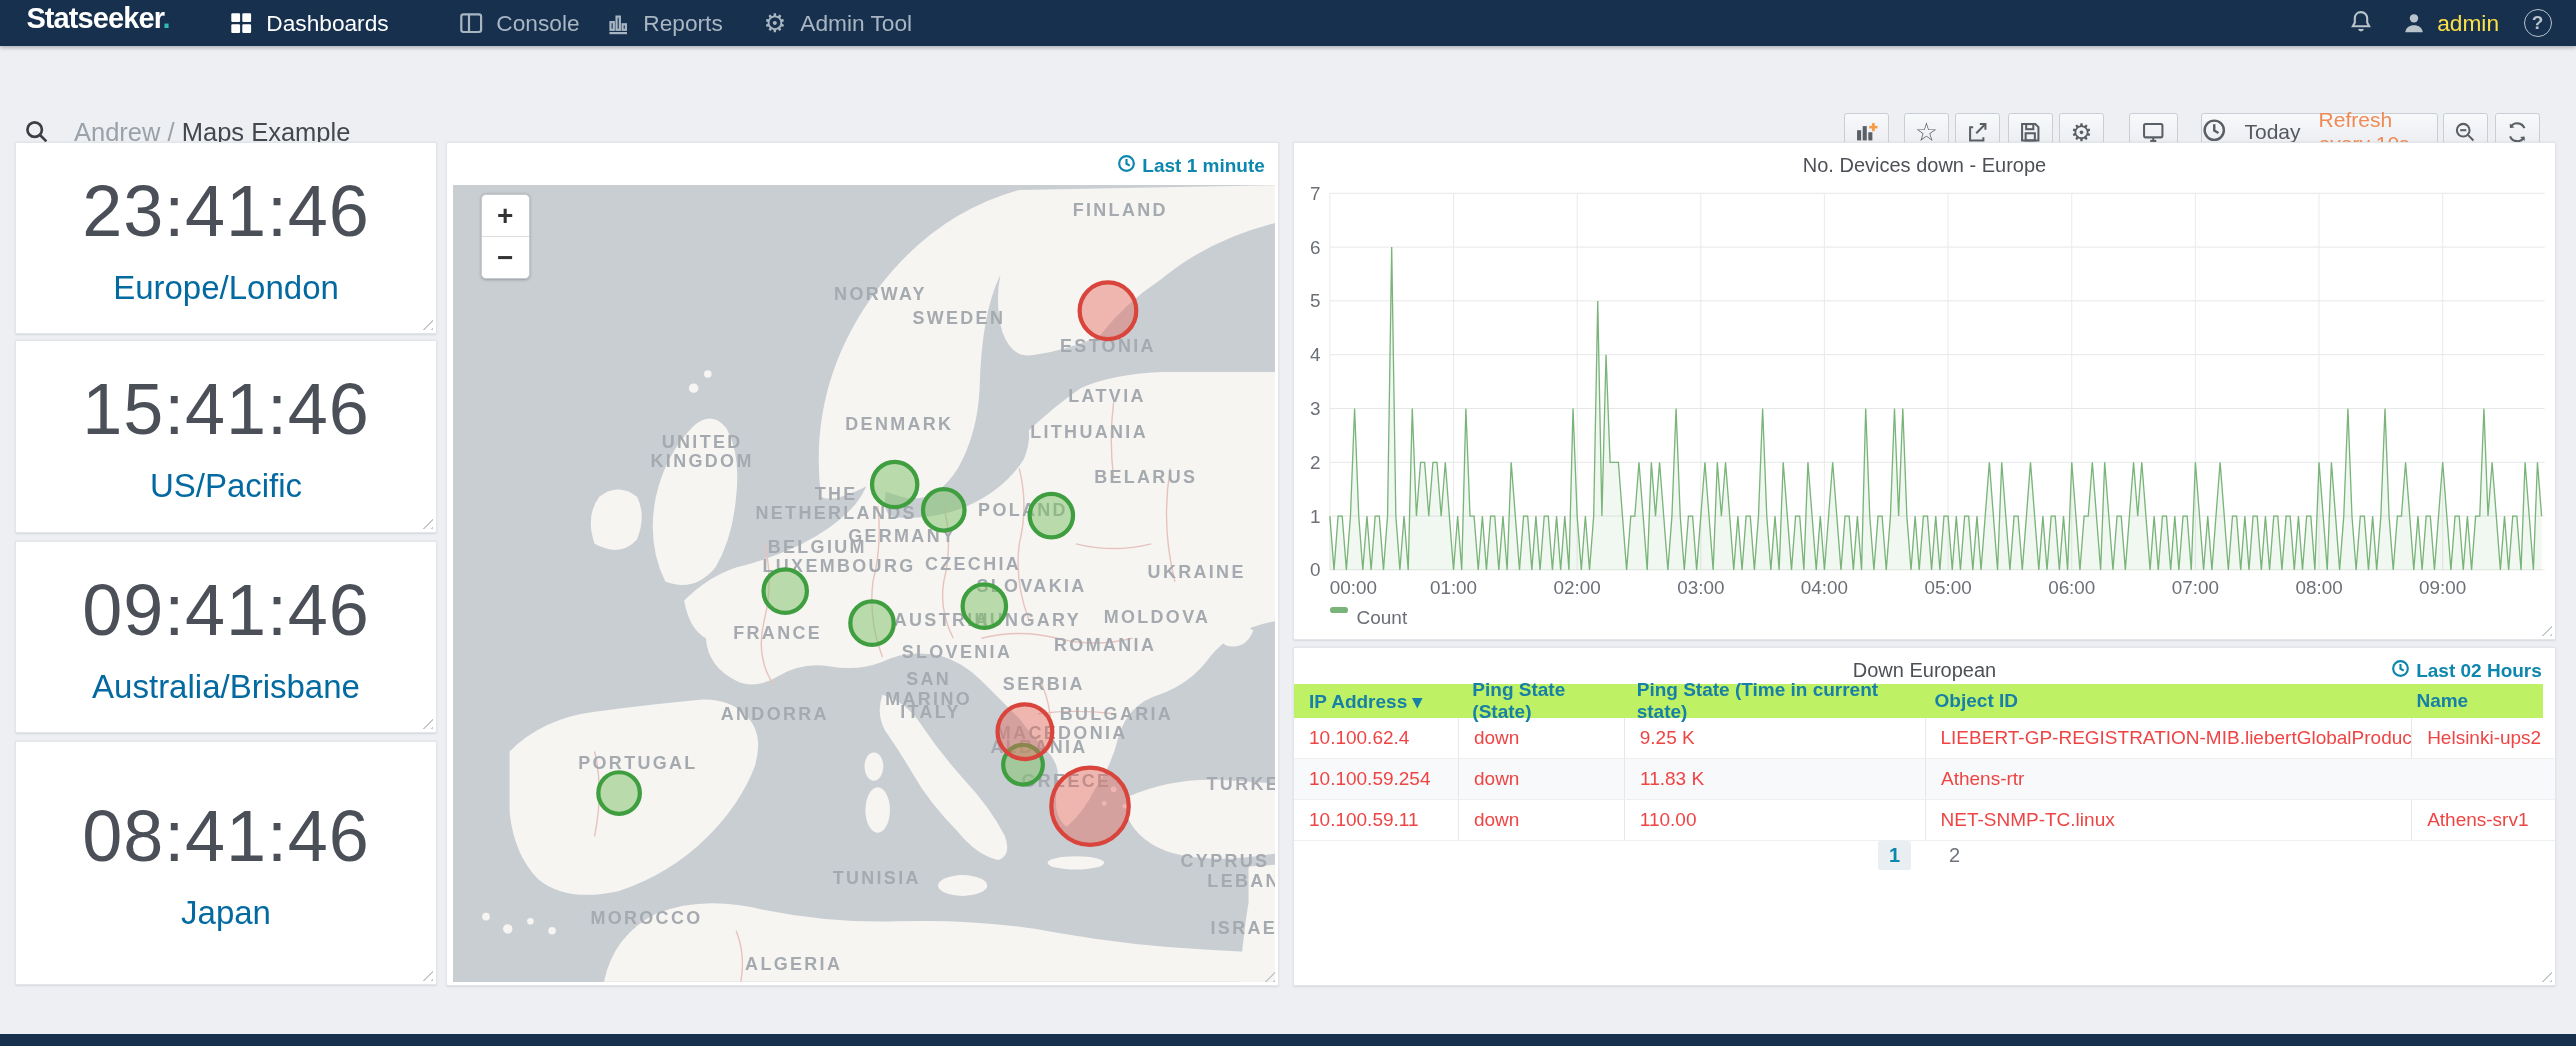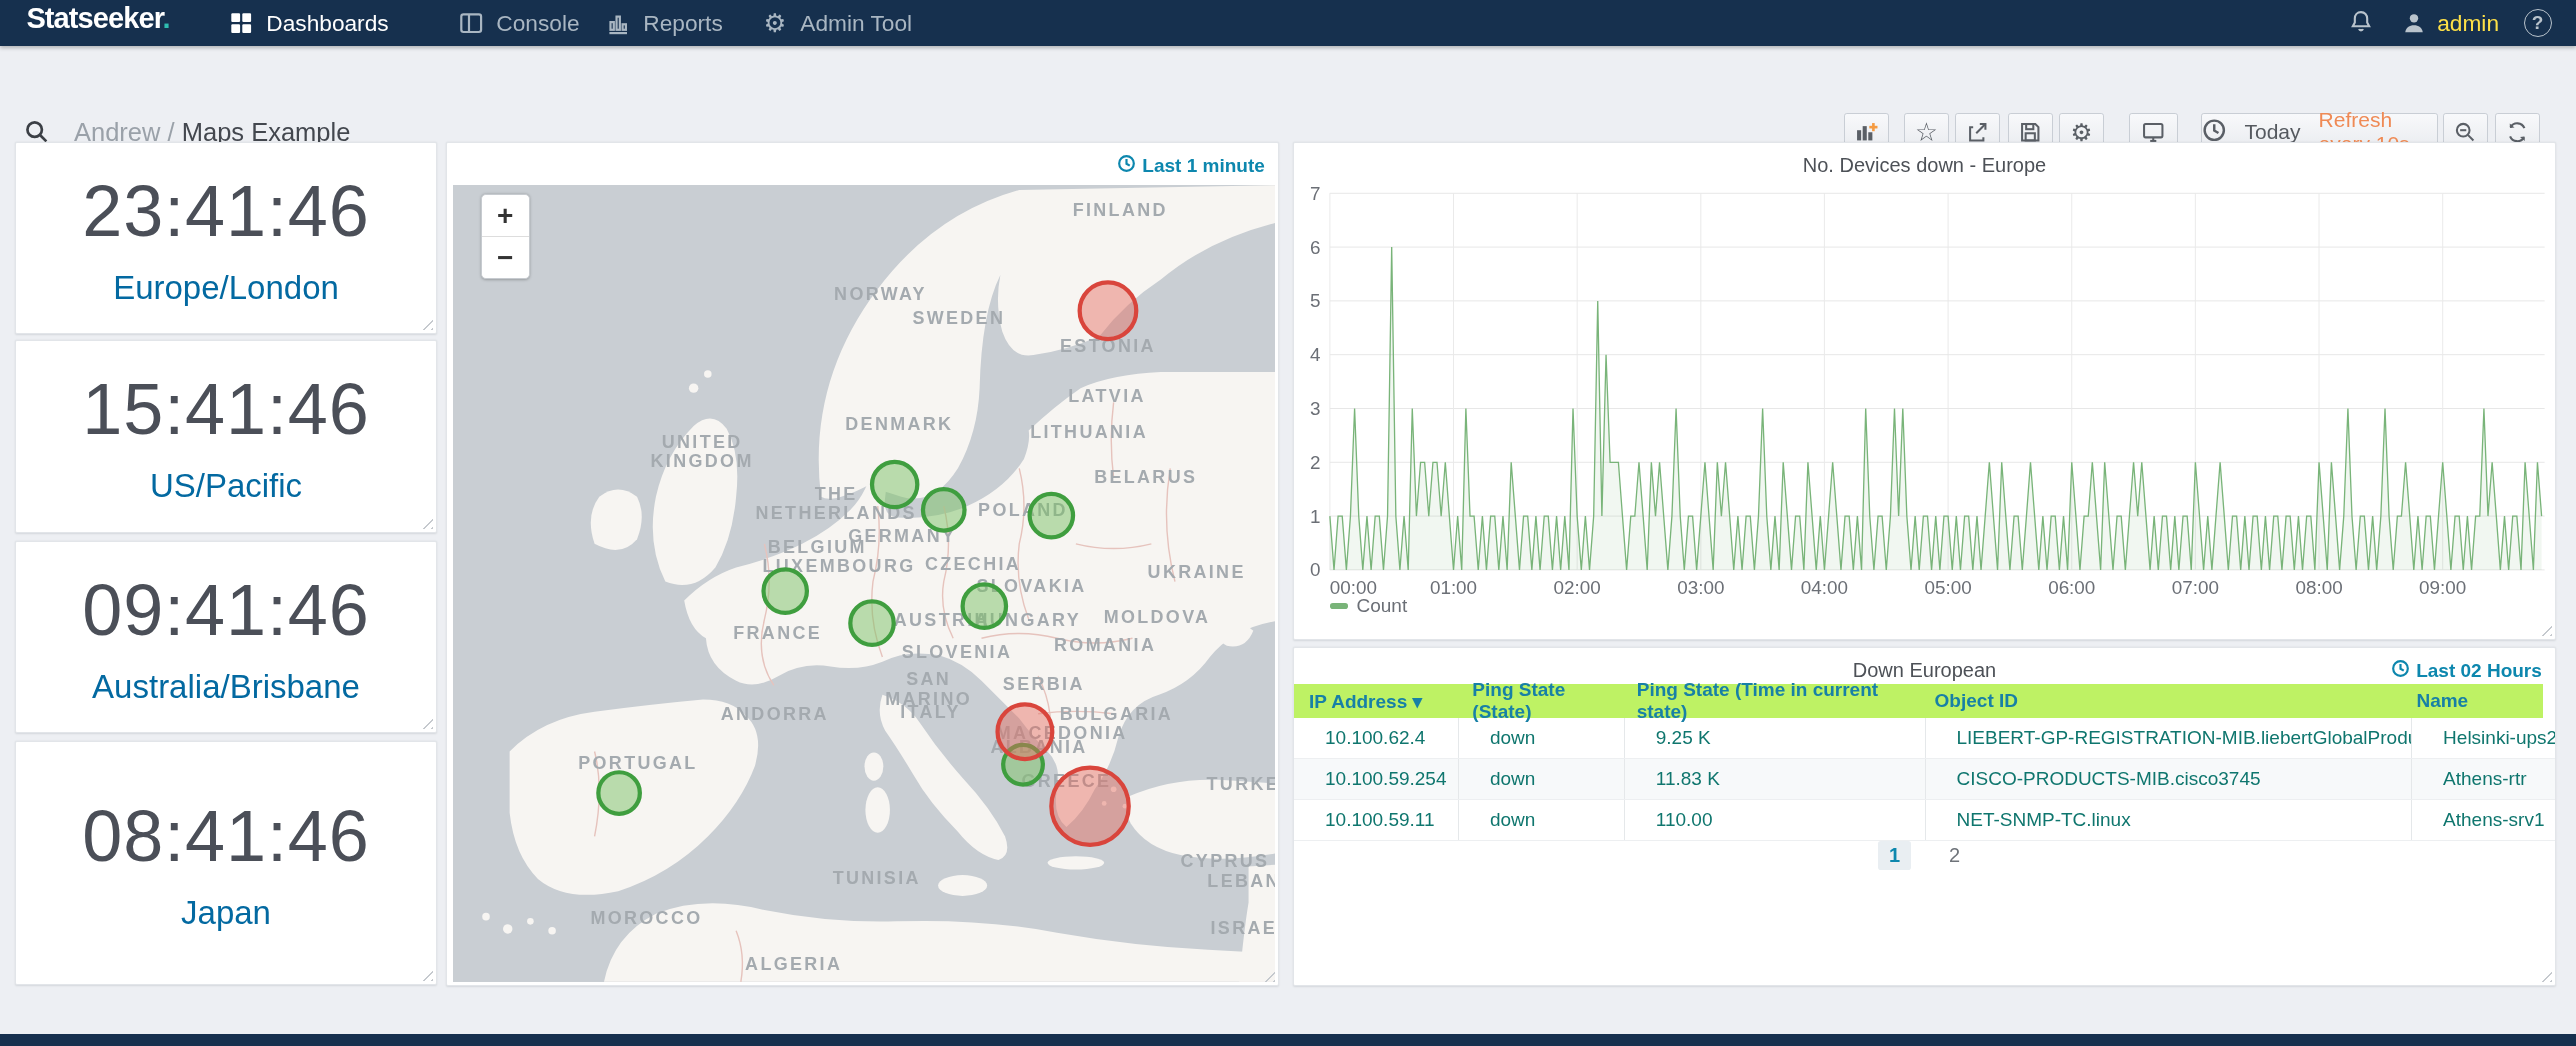--- a/index.html
+++ b/index.html
@@ -43,30 +43,30 @@
   .clock-zone{font-size:33px;color:#0369a1;}
   
   #map-area{position:absolute;left:5.7px;top:42px;width:822px;height:797px;background:#c9ced3;overflow:hidden;}
   #map-svg{position:absolute;left:0;top:0;}
   #map-zoom{position:absolute;left:28px;top:9.4px;width:47px;height:83px;background:#fff;border:0.9px solid #c7cbd0;
             border-radius:4.7px;box-shadow:0 0.9px 2.8px rgba(0,0,0,.25);display:flex;flex-direction:column;}
   .mzbtn{flex:1;display:flex;align-items:center;justify-content:center;font-size:28px;font-weight:700;color:#333;cursor:pointer;}
   #map-zoom .mzbtn:first-child{border-bottom:0.9px solid #ddd;}
   
   #chart-svg{position:absolute;left:0;top:0;}
-  #chart-legend{position:absolute;left:36px;top:452px;display:flex;align-items:center;gap:8.5px;}
+  #chart-legend{position:absolute;left:36px;top:464px;display:flex;align-items:flex-start;gap:8.5px;}
   #legend-swatch{width:18px;height:5.7px;border-radius:2.8px;background:#79b479;}
   #legend-label{font-size:19px;color:#6b6f76;}
   
   #tbl-header{position:absolute;left:0;top:36px;right:12px;height:34px;background:#bef264;display:flex;justify-content:center;}
   .th{box-sizing:border-box;padding-left:15px;display:flex;align-items:center;font-size:19px;font-weight:700;color:#1880a6;}
   #tbl-body{position:absolute;left:0;top:70px;right:0;}
   .tr{display:flex;height:40px;border-bottom:0.9px solid #edeff1;}
   .tr.alt{background:#f7f9fa;}
-  .td{box-sizing:border-box;padding-left:31px;display:flex;align-items:center;font-size:19px;color:#0f766e;
+  .td{box-sizing:border-box;padding-left:15px;display:flex;align-items:center;font-size:19px;color:#ef4444;
       border-right:0.9px solid #e5e8ea;overflow:hidden;white-space:nowrap;}
   .td:last-child{border-right:none;}
   #pagination{position:absolute;left:0;right:0;top:193px;display:flex;justify-content:center;gap:26.4px;}
   .page{font-size:20px;color:#6f747a;cursor:pointer;padding:2.8px 11.3px;border-radius:2.8px;}
   .page.active{color:#0d87ae;font-weight:700;background:#e9eef2;}
   
   #footer{position:absolute;left:0;top:1034px;width:2576px;height:13.2px;background:#16304e;}
   
   .country{fill:#a4aaaf;font-size:19px;font-weight:600;letter-spacing:2.5px;text-anchor:middle;
            font-family:"Liberation Sans",sans-serif;}
@@ -432,21 +432,20 @@
           <div class="td" style="width: 165px;">10.100.62.4</div>
           <div class="td" style="width: 166px;">down</div>
           <div class="td" style="width: 301px;">9.25 K</div>
           <div class="td" style="width: 487px;">LIEBERT-GP-REGISTRATION-MIB.liebertGlobalProducts</div>
           <div class="td" style="width: 143px;">Helsinki-ups2</div>
         </div>
         <div class="tr alt">
           <div class="td" style="width: 165px;">10.100.59.254</div>
           <div class="td" style="width: 166px;">down</div>
           <div class="td" style="width: 301px;">11.83 K</div>
-          <div class="td" style="width: 487px;">CISCO-PRODUCTS-MIB.cisco3745</div>
           <div class="td" style="width: 143px;">Athens-rtr</div>
         </div>
         <div class="tr">
           <div class="td" style="width: 165px;">10.100.59.11</div>
           <div class="td" style="width: 166px;">down</div>
           <div class="td" style="width: 301px;">110.00</div>
           <div class="td" style="width: 487px;">NET-SNMP-TC.linux</div>
           <div class="td" style="width: 143px;">Athens-srv1</div>
         </div>
       </div>

